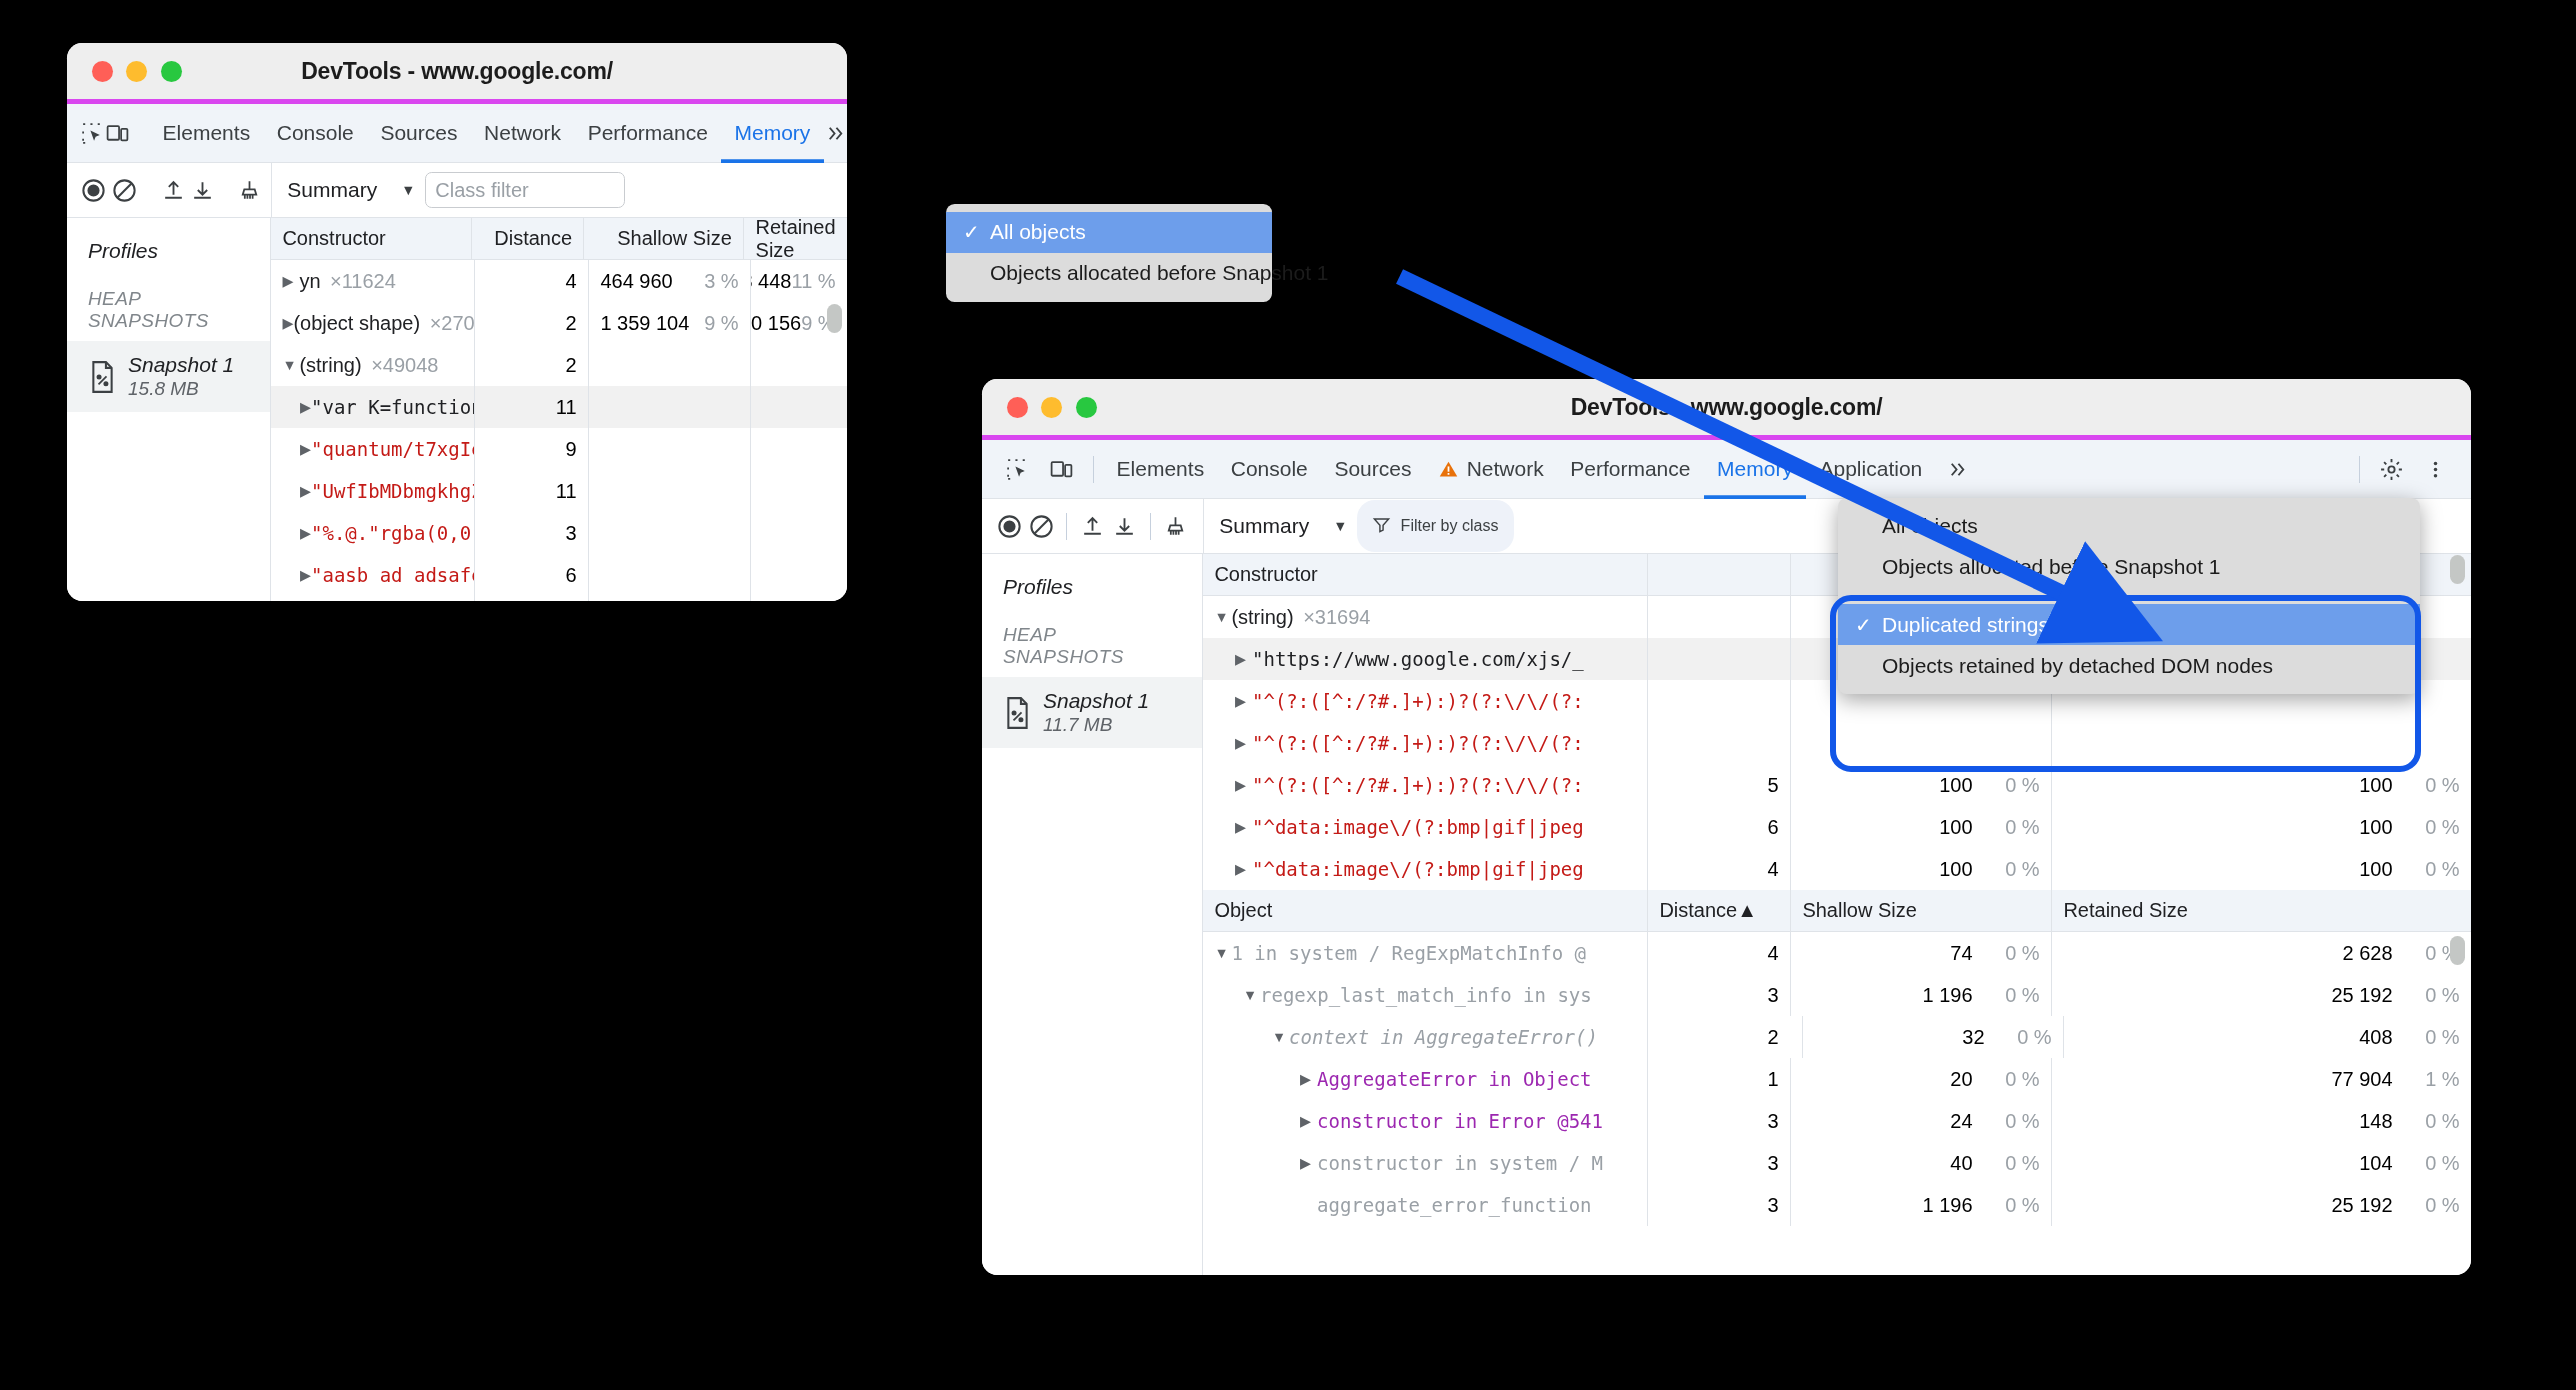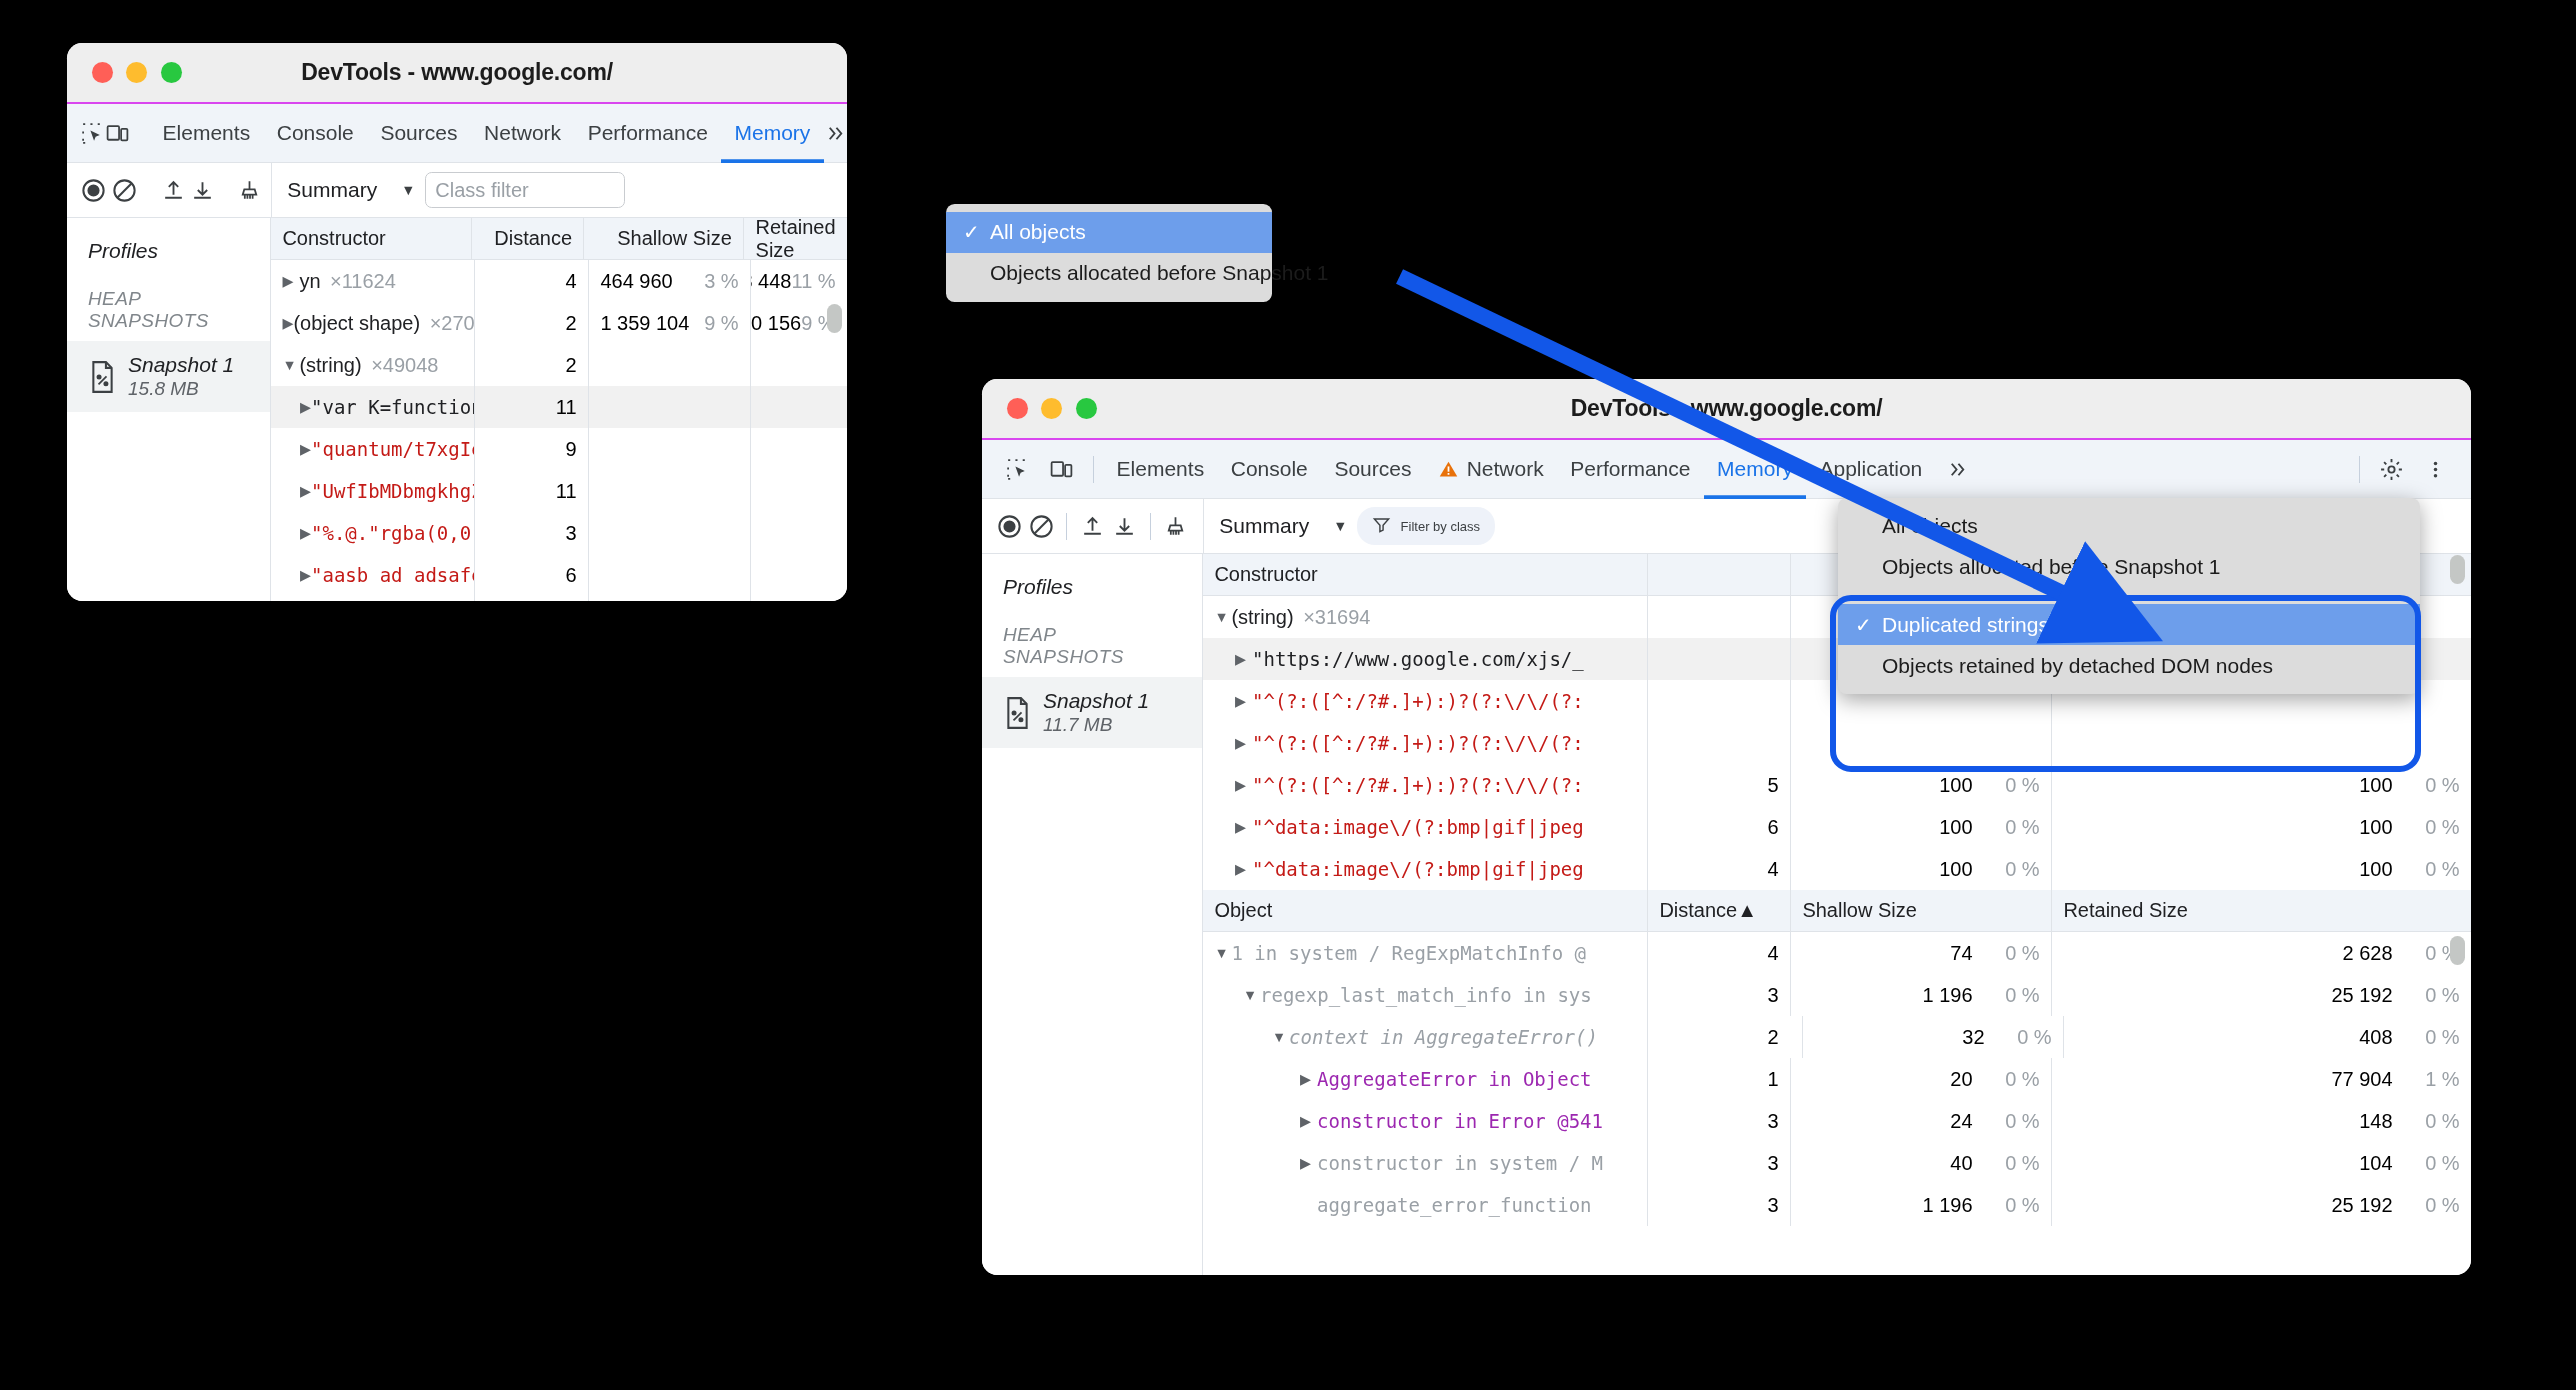--- a/index.html
+++ b/index.html
@@ -15,21 +15,21 @@
   .window {
     position: absolute;
     background: #fff;
     border-radius: 15.3px;
     overflow: hidden;
     box-shadow: 0 7.6px 38px rgba(0,0,0,.55);
   }
   .titlebar {
     height: 61px;
     background: #eeeeee;
-    border-bottom: 2px solid #d946ef;
+    border-bottom: 5px solid #d946ef;
     display: flex; align-items: center;
     position: relative;
   }
   .traffic { display: flex; gap: 13.3px; padding-left: 25px; }
   .dot { width: 21px; height: 21px; border-radius: 50%; }
   .dot.r { background: #ff5f57; }
   .dot.y { background: #febc2e; }
   .dot.g { background: #28c840; }
   .wtitle {
     position: absolute; left: 0; right: 0; text-align: center;
@@ -76,23 +76,23 @@
             border-left: 1px solid #dfe3e8; flex: 1; }
   .selwrap { display: flex; align-items: center; gap: 24px; font-size: 21px; color: #202124; }
   .caret { font-size: 14.3px; color: #3c4043; }
   .classfilter {
     border: 1px solid #c9ccd0; border-radius: 6.7px;
     height: 36px; width: 200px;
     display: flex; align-items: center; padding: 0 9.5px;
     font-size: 20px; color: #9aa0a6; background:#fff;
   }
   .pillfilter {
-    background: #eef2f9; border-radius: 18px; height: 38px;
+    background: #eef2f9; border-radius: 18px; height: 52px;
     display: flex; align-items: center; gap: 9.5px; padding: 0 15.3px;
-    font-size: 13px; color: #3c4043; text-align: right;
+    font-size: 16px; color: #3c4043; text-align: right;
   }
 
   
   .panelbody { display: flex; }
   .sidebar { background: #fff; border-right: 1px solid #dfe3e8; flex: 0 0 auto; font-style: italic; }
   .sb-title { font-size: 21px; color: #202124; padding: 21px 21px 11.4px 21px; }
   .sb-group { font-size: 19px; color: #80868b; padding: 13.3px 21px 9.5px 21px; letter-spacing: 0.4px; }
   .sb-item {
     background: #f1f3f4;
     display: flex; align-items: center; gap: 11px;

